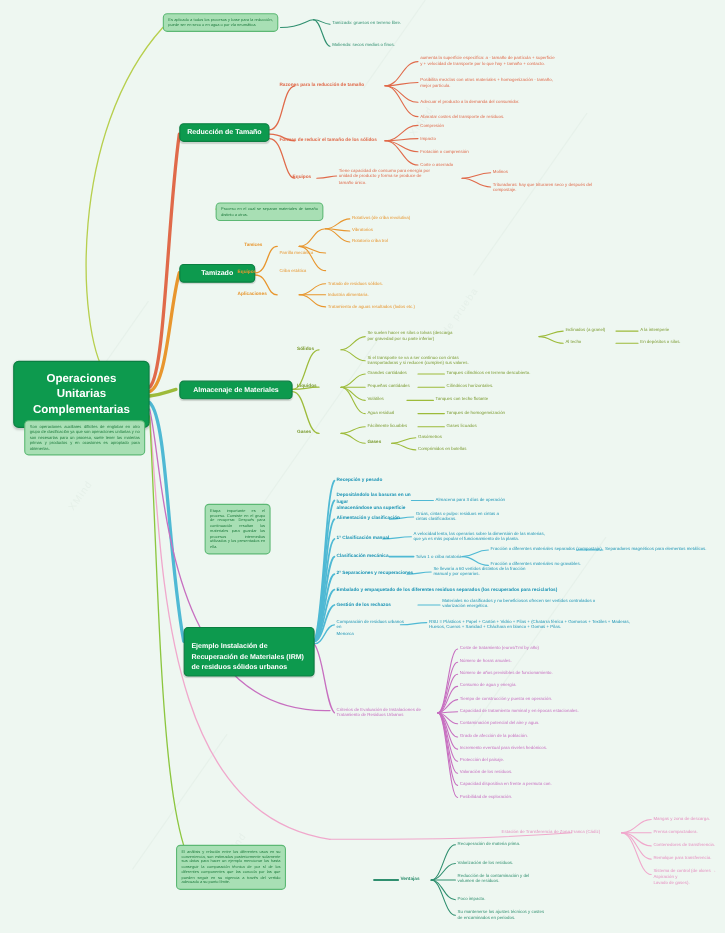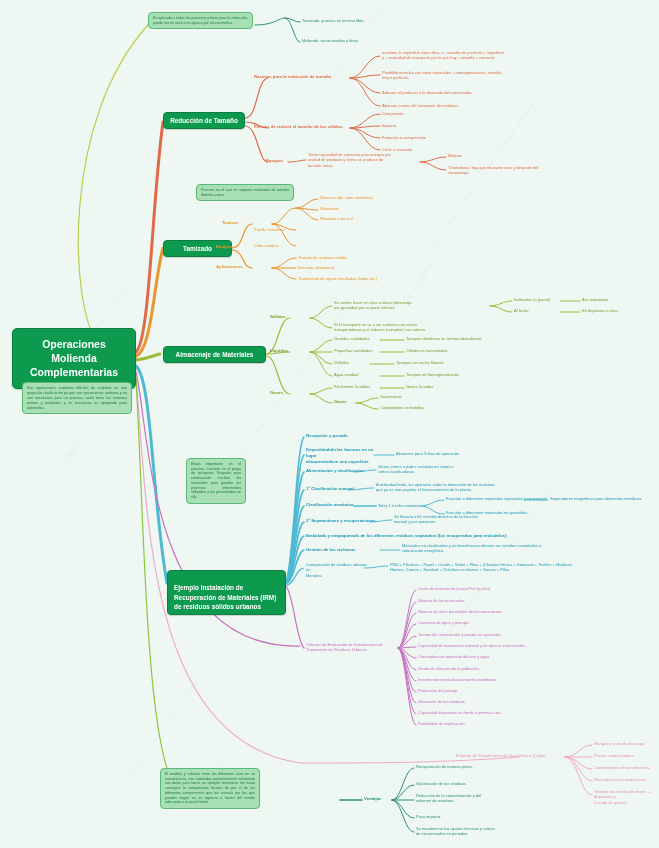--- a/index.html
+++ b/index.html
@@ -207,21 +207,21 @@
         <path d="M392,800 C402,800 404,785 414,785"></path>
         <path d="M392,800 C402,800 404,800 414,800"></path>
         <path d="M392,800 C402,800 404,818 414,818"></path>
         <path d="M392,800 C402,800 404,832 414,832"></path>
       </g>
     </g>
   </svg>
 
   <div class="node root">
     <span style="white-space:pre-line">Operaciones
-Molienda
+Unitarias
 Complementarias</span>
   </div>
   <div class="node note big" style="left:22px;top:382px;width:110px;">
     <span>Son operaciones auxiliares difíciles de englobar en otro grupo de clasificación ya que son operaciones unitarias y no son necesarias para un proceso, suele tener las materias primas y productos y en ocasiones es apropiado para obtenerlas.</span>
   </div>
 
   <div class="node note" style="left:148px;top:12px;width:105px;">
     <span>Es aplicado a todos los procesos y base para la reducción, puede ser en seco o en agua o por vía neumática.</span>
   </div>
   <div class="leaf c-teal" style="left:302px;top:18px;width:150px;">Tamizado: gruesos en terreno libre.</div>

